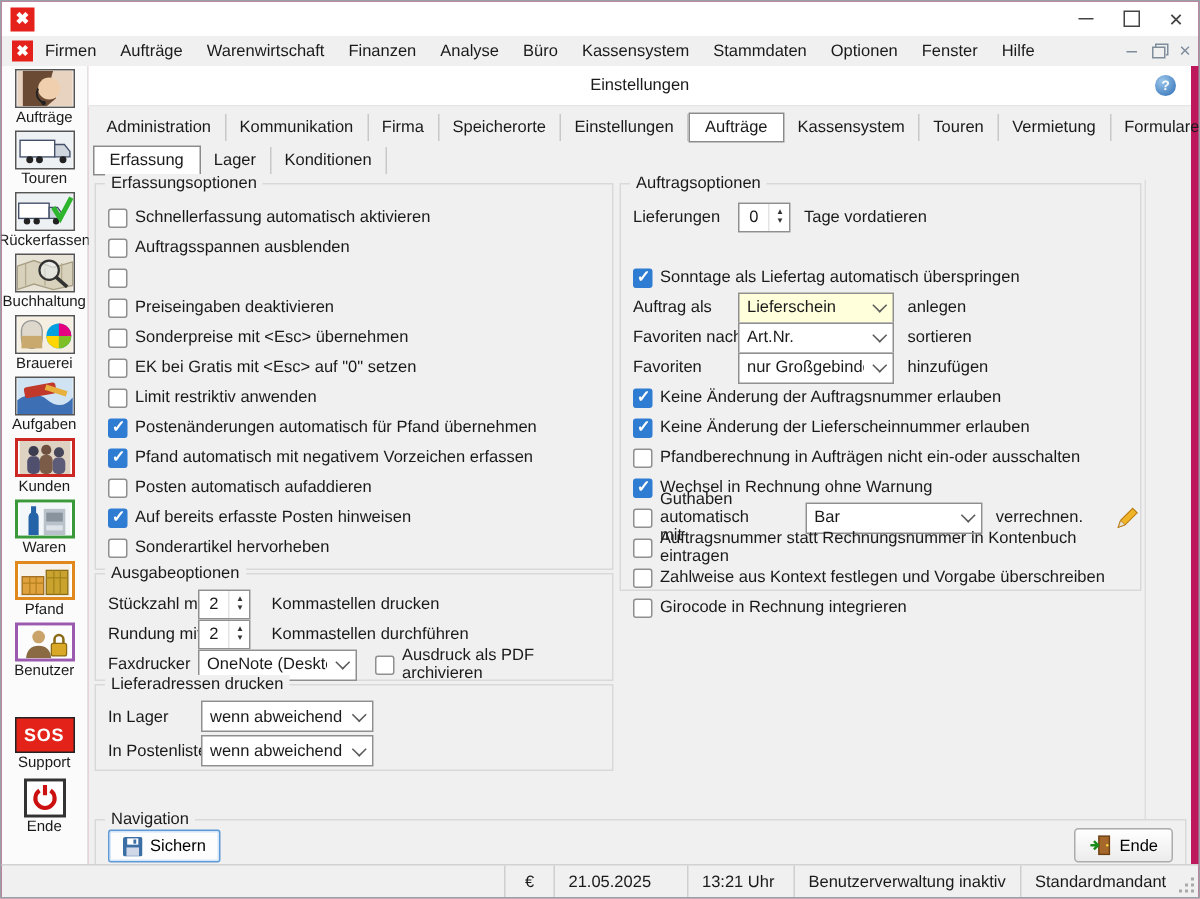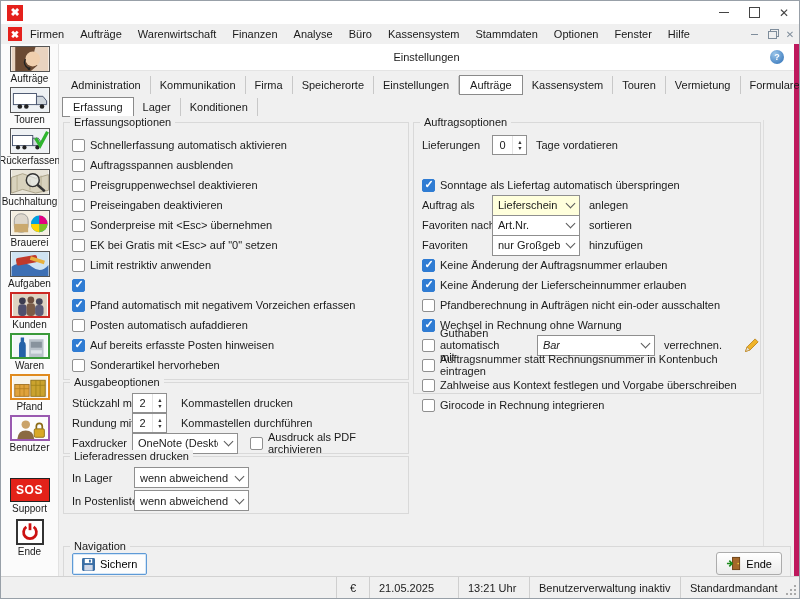--- a/index.html
+++ b/index.html
@@ -67,21 +67,21 @@
   .flabel{width:70px;flex:none;white-space:nowrap;}
   .alabel{width:60px;flex:none;white-space:nowrap;}
   .llabel{width:62px;flex:none;white-space:nowrap;}
   .fsuffix{margin-left:9px;white-space:nowrap;}
   .dd{display:inline-flex;align-items:center;justify-content:space-between;height:21px;box-sizing:border-box;
       border:1px solid #8f8f8f;background:#fff;padding:0 5px;flex:none;}
   .dd.hl{background:#ffffdc;}
   .chev{width:6px;height:6px;border-left:1.4px solid #5a5a5a;border-bottom:1.4px solid #5a5a5a;
         transform:rotate(-45deg);margin-left:7px;margin-top:-3px;flex:none;}
   .ddval{white-space:nowrap;overflow:hidden;}
-  .w92{width:88px;} .w106{width:106px;} .w115{width:115px;} .w118{width:118px;}
+  .w92{width:104px;} .w106{width:106px;} .w115{width:115px;} .w118{width:118px;}
   .spin{display:inline-flex;height:20px;box-sizing:border-box;border:1px solid #8f8f8f;background:#fff;flex:none;}
   .spinval{width:19px;display:flex;align-items:center;justify-content:center;}
   .spinbtns{width:13px;display:flex;flex-direction:column;align-items:center;justify-content:center;border-left:1px solid #e4e4e4;}
   .spin-up,.spin-dn{font-size:6px;line-height:6px;color:#333;display:block;transform:scale(.9);}
   .spin-up::after{content:"▲";} .spin-dn::after{content:"▼";}
   .lrow{display:flex;align-items:center;height:23px;padding-left:8px;}
   .pencil{margin-left:22px;display:inline-flex;}
   
   .btn-sichern{position:absolute;left:8px;top:6px;height:22px;display:inline-flex;align-items:center;gap:5px;
                padding:0 9px;background:#fdfdfd;border:1px solid #5e9ad6;box-shadow:inset 0 0 0 1px #d4e6f7;border-radius:2px;
@@ -320,40 +320,40 @@
         <label class="cbrow">
             <span class="cb"></span>
             <span>Schnellerfassung automatisch aktivieren</span>
           </label>
         <label class="cbrow">
             <span class="cb"></span>
             <span>Auftragsspannen ausblenden</span>
           </label>
         <label class="cbrow">
             <span class="cb"></span>
-            <span>Preisgruppenwechsel deaktivieren</span>
           </label>
         <label class="cbrow">
             <span class="cb"></span>
             <span>Preiseingaben deaktivieren</span>
           </label>
         <label class="cbrow">
             <span class="cb"></span>
             <span>Sonderpreise mit &lt;Esc&gt; übernehmen</span>
           </label>
         <label class="cbrow">
             <span class="cb"></span>
             <span>EK bei Gratis mit &lt;Esc&gt; auf "0" setzen</span>
           </label>
         <label class="cbrow">
             <span class="cb"></span>
             <span>Limit restriktiv anwenden</span>
           </label>
         <label class="cbrow">
             <span class="cb checked"></span>
+            <span>Postenänderungen automatisch für Pfand übernehmen</span>
           </label>
         <label class="cbrow">
             <span class="cb checked"></span>
             <span>Pfand automatisch mit negativem Vorzeichen erfassen</span>
           </label>
         <label class="cbrow">
             <span class="cb"></span>
             <span>Posten automatisch aufaddieren</span>
           </label>
         <label class="cbrow">
@@ -423,21 +423,21 @@
           </label>
         <label class="cbrow" style="padding-left:8px;">
             <span class="cb checked"></span>
             <span>Wechsel in Rechnung ohne Warnung</span>
           </label>
         <div class="frow">
           <label class="cbrow" style="height:auto;">
               <span class="cb"></span>
               <span>Guthaben automatisch mit</span>
             </label>
-          <span class="dd w118" style="margin-left:22px;font-style:italic;">
+          <span class="dd w118" style="margin-left:22px;">
               <span class="ddval">Bar</span>
               <span class="chev"></span>
             </span>
           <span class="fsuffix">verrechnen.</span>
           <span class="pencil">
               <svg width="16" height="16" viewBox="0 0 16 16">
                 <path d="M1.5 14.5l1.6-4.6 8-8 3 3-8 8z" fill="#f0b429" stroke="#b97e12" stroke-width=".8"></path>
                 <path d="M1.5 14.5l1.6-4.6 3 3z" fill="#e6e0d0" stroke="#b97e12" stroke-width=".6"></path>
               </svg>
             </span>

